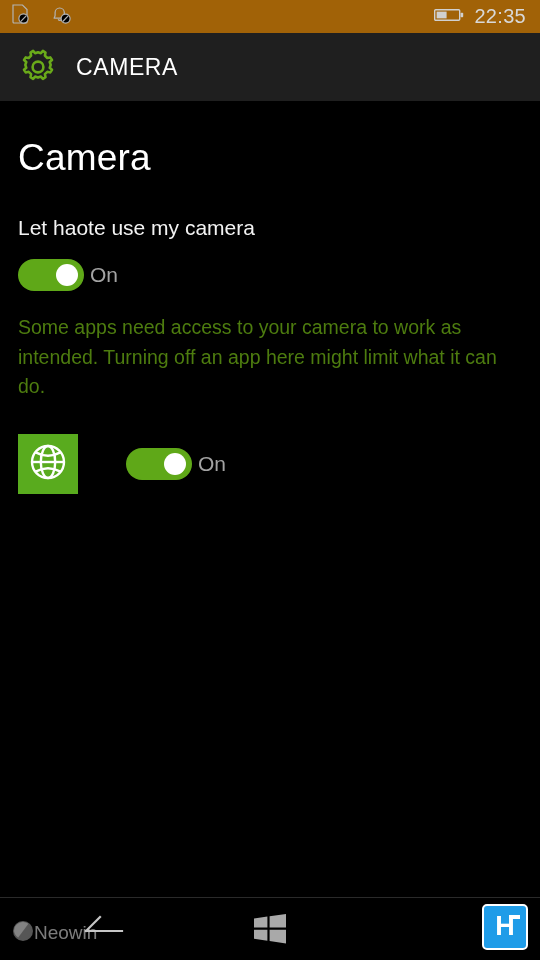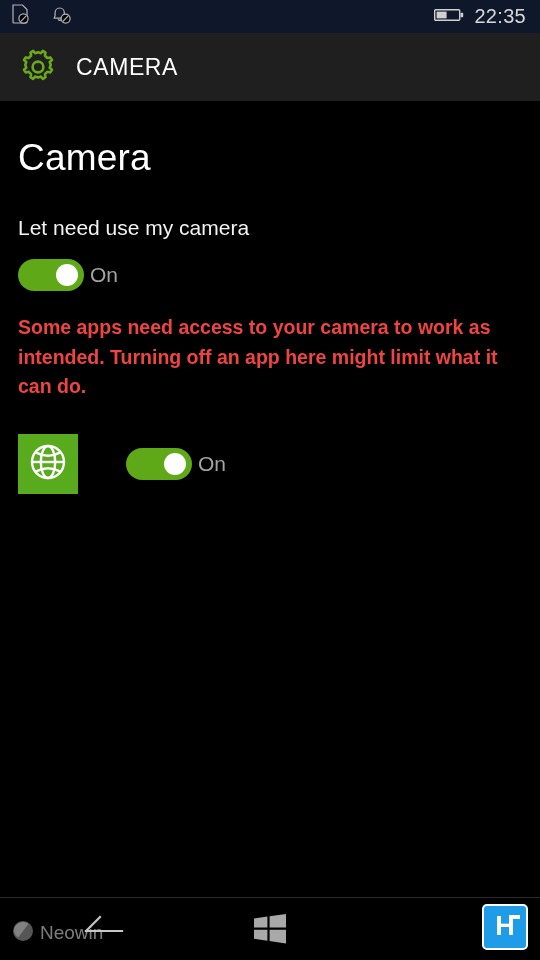--- a/index.html
+++ b/index.html
@@ -12,21 +12,21 @@
     height: 960px;
     overflow: hidden;
     font-family: "Liberation Sans", sans-serif;
     color: #ffffff;
     position: relative;
   }
 
   
   .status-bar {
     height: 33px;
-    background: #0f172a;
+    background: #a16207;
     display: flex;
     align-items: center;
     padding: 0 14px 0 12px;
     box-sizing: border-box;
   }
   .status-left {
     display: flex;
     align-items: center;
     gap: 22px;
   }
@@ -124,24 +124,24 @@
   
   .section-title {
     font-size: 30px;
     font-weight: 300;
     line-height: 1.6;
     margin-top: 48px;
     color: #ffffff;
   }
   .section-desc {
     font-size: 19.5px;
-    font-weight: 700;
+    font-weight: 400;
     line-height: 1.52;
     margin-top: 22px;
-    color: #ef4444;
+    color: #4d7c0f;
   }
 
   
   .app-row {
     display: flex;
     align-items: center;
     margin-top: 32px;
   }
   .app-tile {
     width: 60px;
@@ -191,21 +191,20 @@
     justify-content: center;
   }
 
   
   .wm-neowin {
     position: absolute;
     left: 12px;
     bottom: 14px;
     display: flex;
     align-items: center;
-    gap: 6px;
     opacity: 0.62;
   }
   .wm-neowin-text {
     font-size: 19px;
     color: #c9c9c9;
     font-weight: 400;
   }
   .wm-haote {
     position: absolute;
     right: 12px;
@@ -307,21 +306,21 @@
       </g>
     </svg>
   </span>
   <span class="app-title">CAMERA</span>
 </div>
 
 <div class="page">
 
   <div class="page-title">Camera</div>
 
-  <div class="field-label">Let need use my camera</div>
+  <div class="field-label">Let haote use my camera</div>
 
   <div class="toggle-row">
     <div class="toggle">
       <div class="knob"></div>
     </div>
     <span class="toggle-state">On</span>
   </div>
 
 
   <div class="section-desc">Some apps need access to your camera to work as intended. Turning off an app here might limit what it can do.</div>

